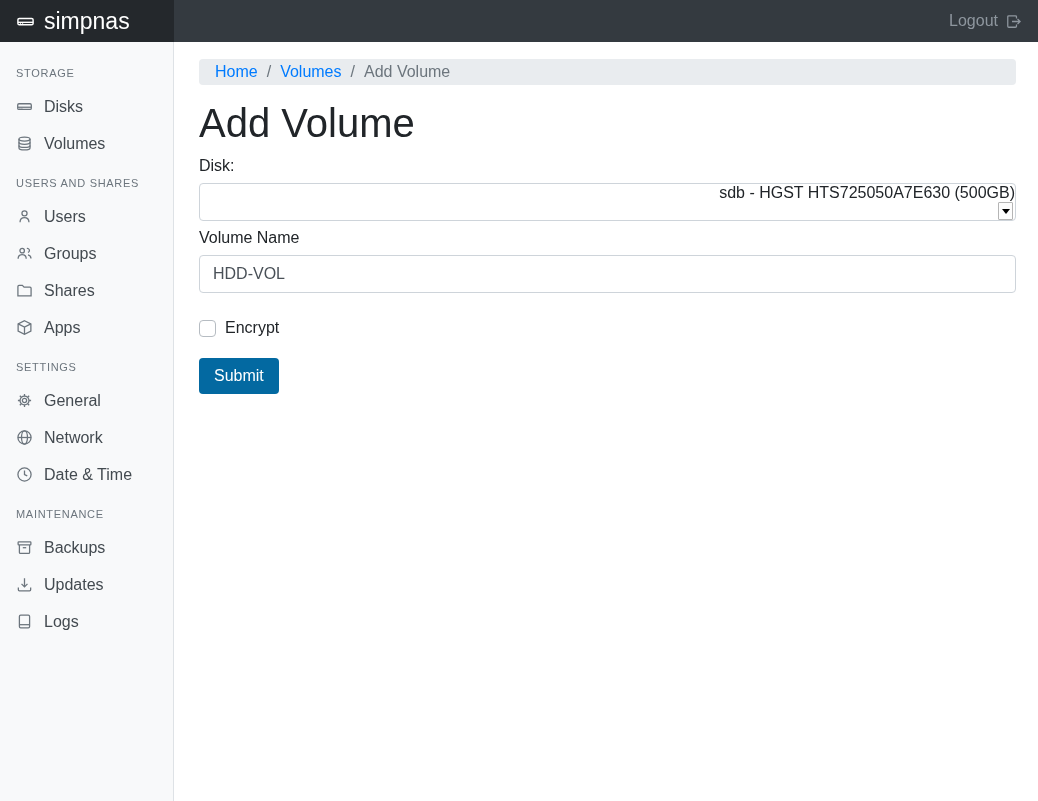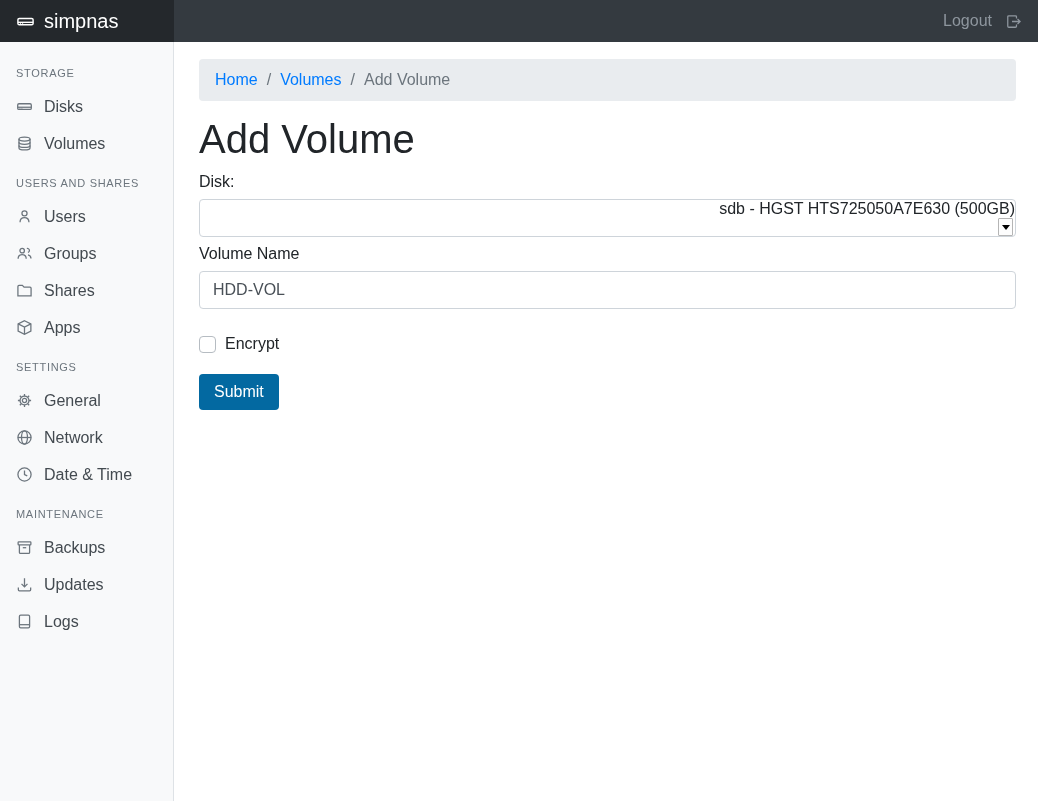--- a/index.html
+++ b/index.html
@@ -9,29 +9,29 @@
     font-family: "Liberation Sans", sans-serif;
     background: #ffffff; color: #212529;
     overflow: hidden;
   }
 
   
   .navbar { display: flex; height: 42px; }
   .brand {
     width: 174px; background: #24282c; color: #fff;
     display: flex; align-items: center; gap: 9px;
-    padding-left: 16px; font-size: 20px; cursor: pointer;
+    padding-left: 16px; font-size: 23px; cursor: pointer;
   }
   .navbar-rest {
     flex: 1; background: #343a40;
     display: flex; align-items: center; justify-content: flex-end;
     padding-right: 16px;
   }
   .logout {
-    display: flex; align-items: center; gap: 13px;
+    display: flex; align-items: center; gap: 7px;
     color: #8e969e; font-size: 16px; cursor: pointer;
   }
 
   
   .layout { display: flex; height: 759px; }
   .sidebar {
     width: 174px; background: #f8f9fa;
     border-right: 1px solid #dee2e6;
     padding-top: 10px; flex-shrink: 0;
   }
@@ -45,21 +45,21 @@
     margin: 8px 0 2px; height: 26px; padding-left: 16px;
     display: flex; align-items: center;
     font-size: 11px; letter-spacing: .7px; color: #6c757d;
   }
 
   .main { flex: 1; padding: 17px 22px 0 25px; }
 
   
   .breadcrumb {
     background: #e9ecef; border-radius: 4px;
-    padding: 12px 16px; font-size: 16px;
+    padding: 4px 16px; font-size: 16px;
     display: flex; align-items: center; gap: 9px;
   }
   .breadcrumb .link { color: #007bff; cursor: pointer; text-decoration: none; }
   .breadcrumb .sep, .breadcrumb .current { color: #6c757d; }
 
   
   .page-title {
     font-size: 40px; font-weight: 500; color: #212529;
     margin: 14px 0 10px; line-height: 48px;
   }

